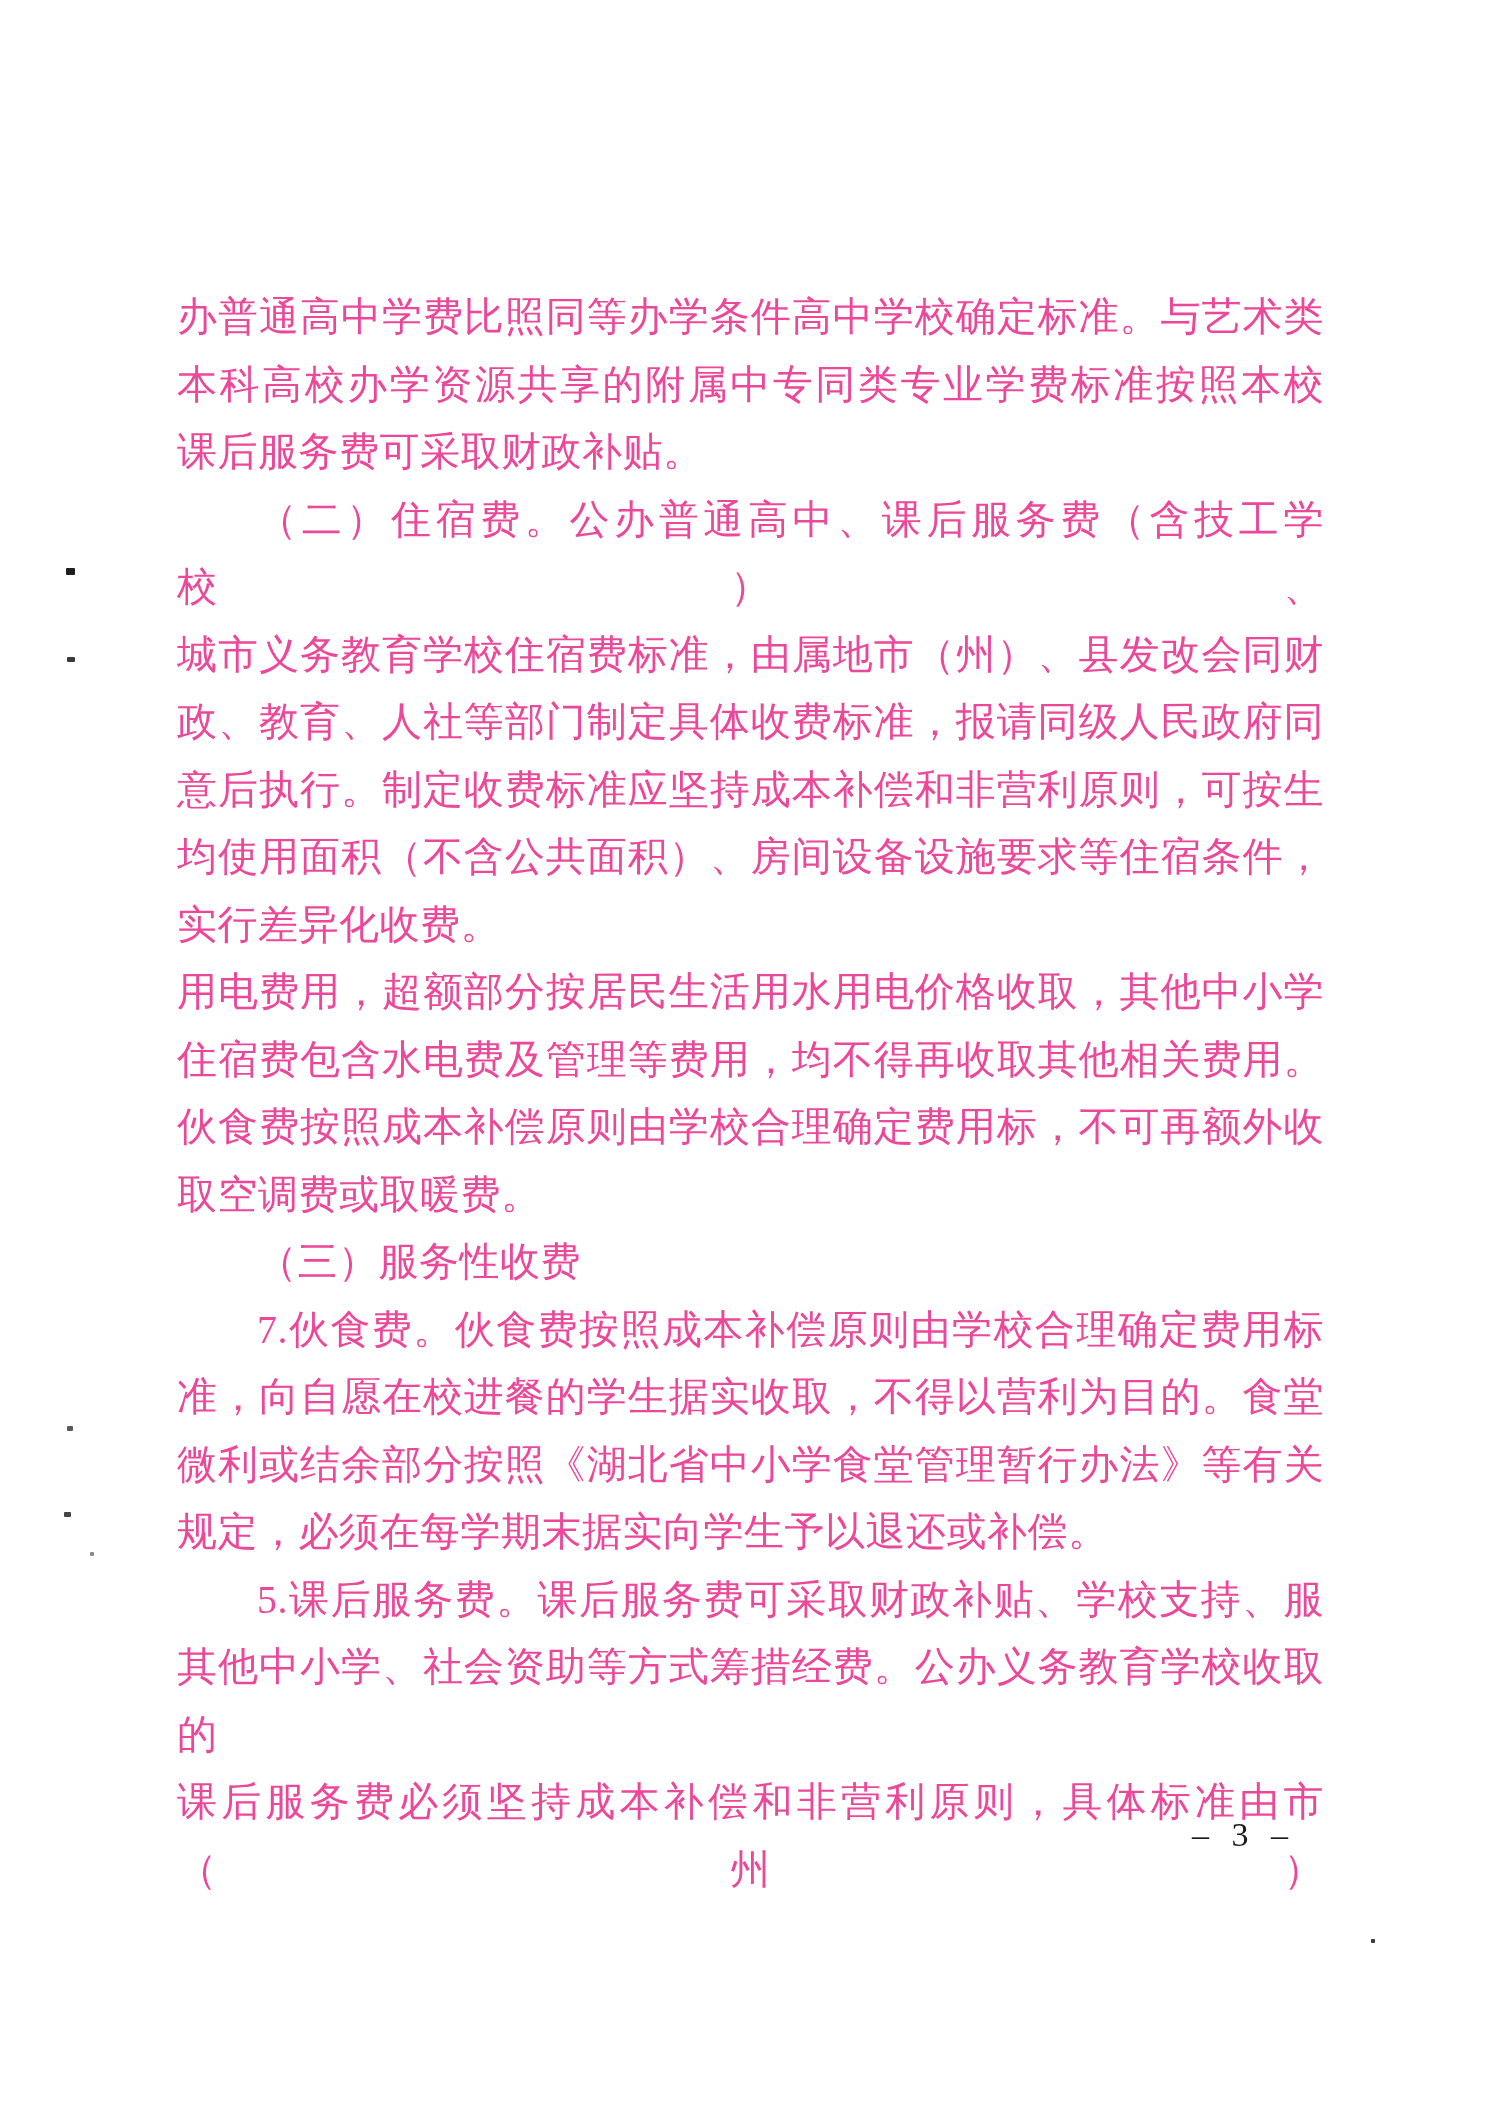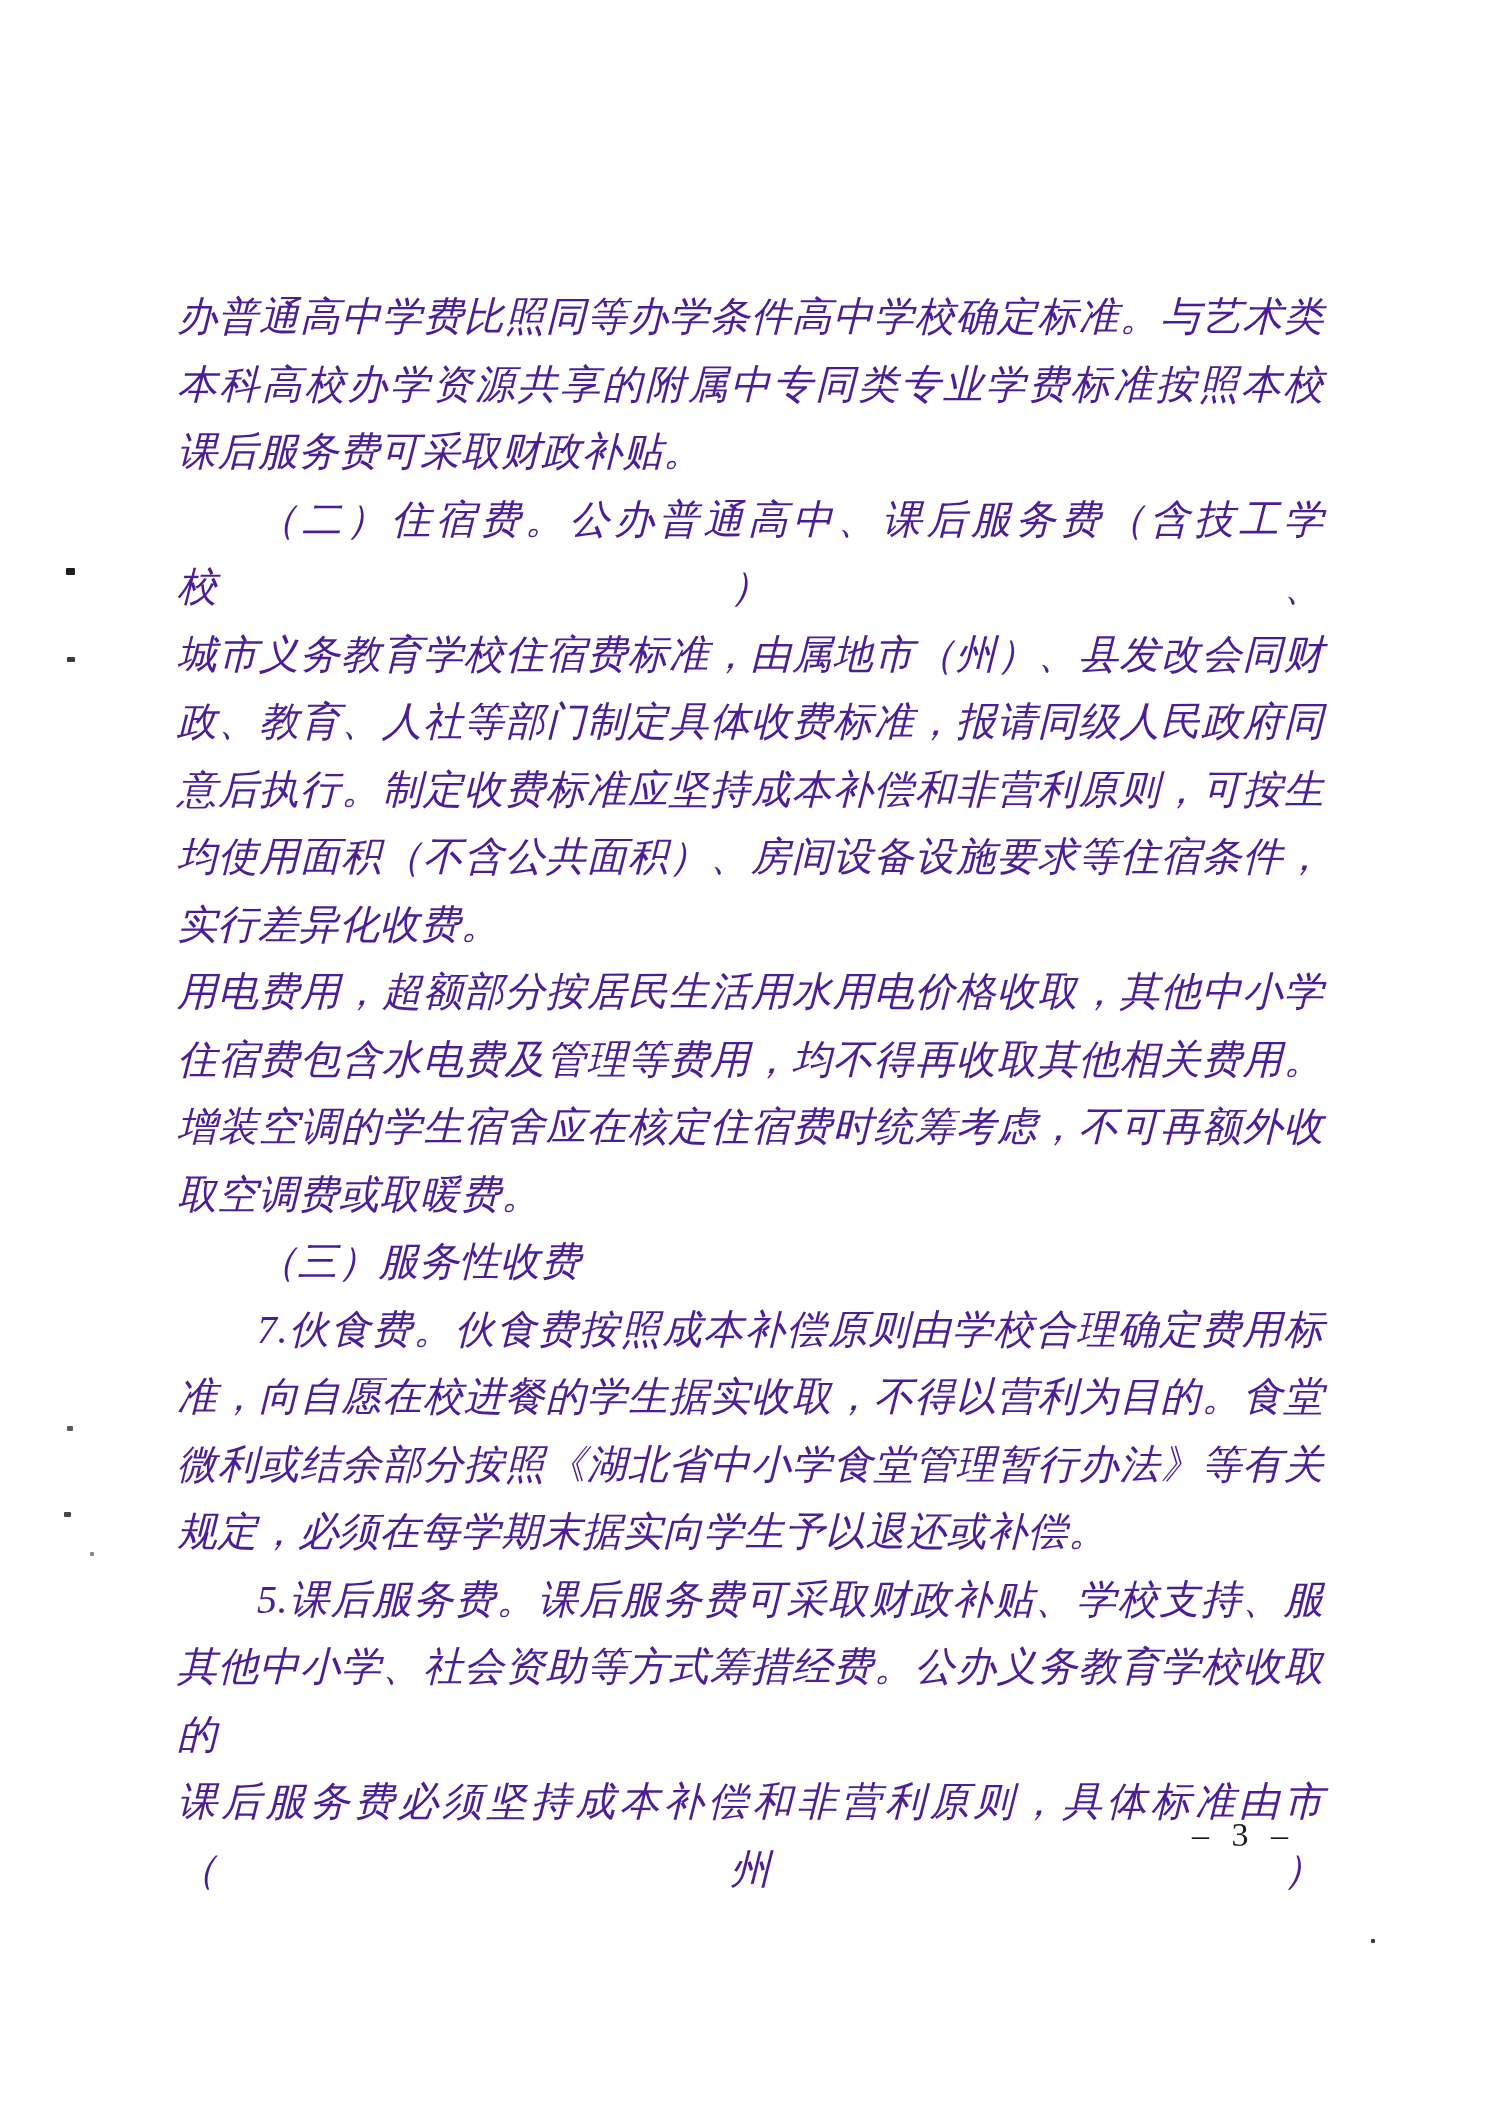--- a/index.html
+++ b/index.html
@@ -13,25 +13,24 @@
     height: 2105px;
     background: #ffffff;
     overflow: hidden;
     font-family: "Liberation Serif", "DejaVu Serif", serif;
   }
   .doc-body {
     position: absolute;
     left: 177px;
     top: 283px;
     width: 1147px;
-    color: #4c1d95;
+    color: #ec4899;
     font-size: 40px;
     line-height: 67.5px;
     letter-spacing: 0.5px;
-    font-style: italic;
   }
   .line {
     text-align: justify;
     text-align-last: left;
     white-space: normal;
   }
   .line.full {
     text-align-last: justify;
   }
   .page-number {
@@ -57,21 +56,21 @@
       <div class="line full">本科高校办学资源共享的附属中专同类专业学费标准按照本校</div>
       <div class="line">课后服务费可采取财政补贴。</div>
       <div class="line full" style="text-indent: 2em;">（二）住宿费。公办普通高中、课后服务费（含技工学校）、</div>
       <div class="line full">城市义务教育学校住宿费标准，由属地市（州）、县发改会同财</div>
       <div class="line full">政、教育、人社等部门制定具体收费标准，报请同级人民政府同</div>
       <div class="line full">意后执行。制定收费标准应坚持成本补偿和非营利原则，可按生</div>
       <div class="line full">均使用面积（不含公共面积）、房间设备设施要求等住宿条件，</div>
       <div class="line">实行差异化收费。</div>
       <div class="line full">用电费用，超额部分按居民生活用水用电价格收取，其他中小学</div>
       <div class="line full">住宿费包含水电费及管理等费用，均不得再收取其他相关费用。</div>
-      <div class="line full">增装空调的学生宿舍应在核定住宿费时统筹考虑，不可再额外收</div>
+      <div class="line full">伙食费按照成本补偿原则由学校合理确定费用标，不可再额外收</div>
       <div class="line">取空调费或取暖费。</div>
       <div class="line" style="text-indent: 2em;">（三）服务性收费</div>
       <div class="line full" style="text-indent: 2em;">7.伙食费。伙食费按照成本补偿原则由学校合理确定费用标</div>
       <div class="line full">准，向自愿在校进餐的学生据实收取，不得以营利为目的。食堂</div>
       <div class="line full">微利或结余部分按照《湖北省中小学食堂管理暂行办法》等有关</div>
       <div class="line">规定，必须在每学期末据实向学生予以退还或补偿。</div>
       <div class="line full" style="text-indent: 2em;">5.课后服务费。课后服务费可采取财政补贴、学校支持、服</div>
       <div class="line full">其他中小学、社会资助等方式筹措经费。公办义务教育学校收取的</div>
       <div class="line full">课后服务费必须坚持成本补偿和非营利原则，具体标准由市（州）</div>
     </div>

